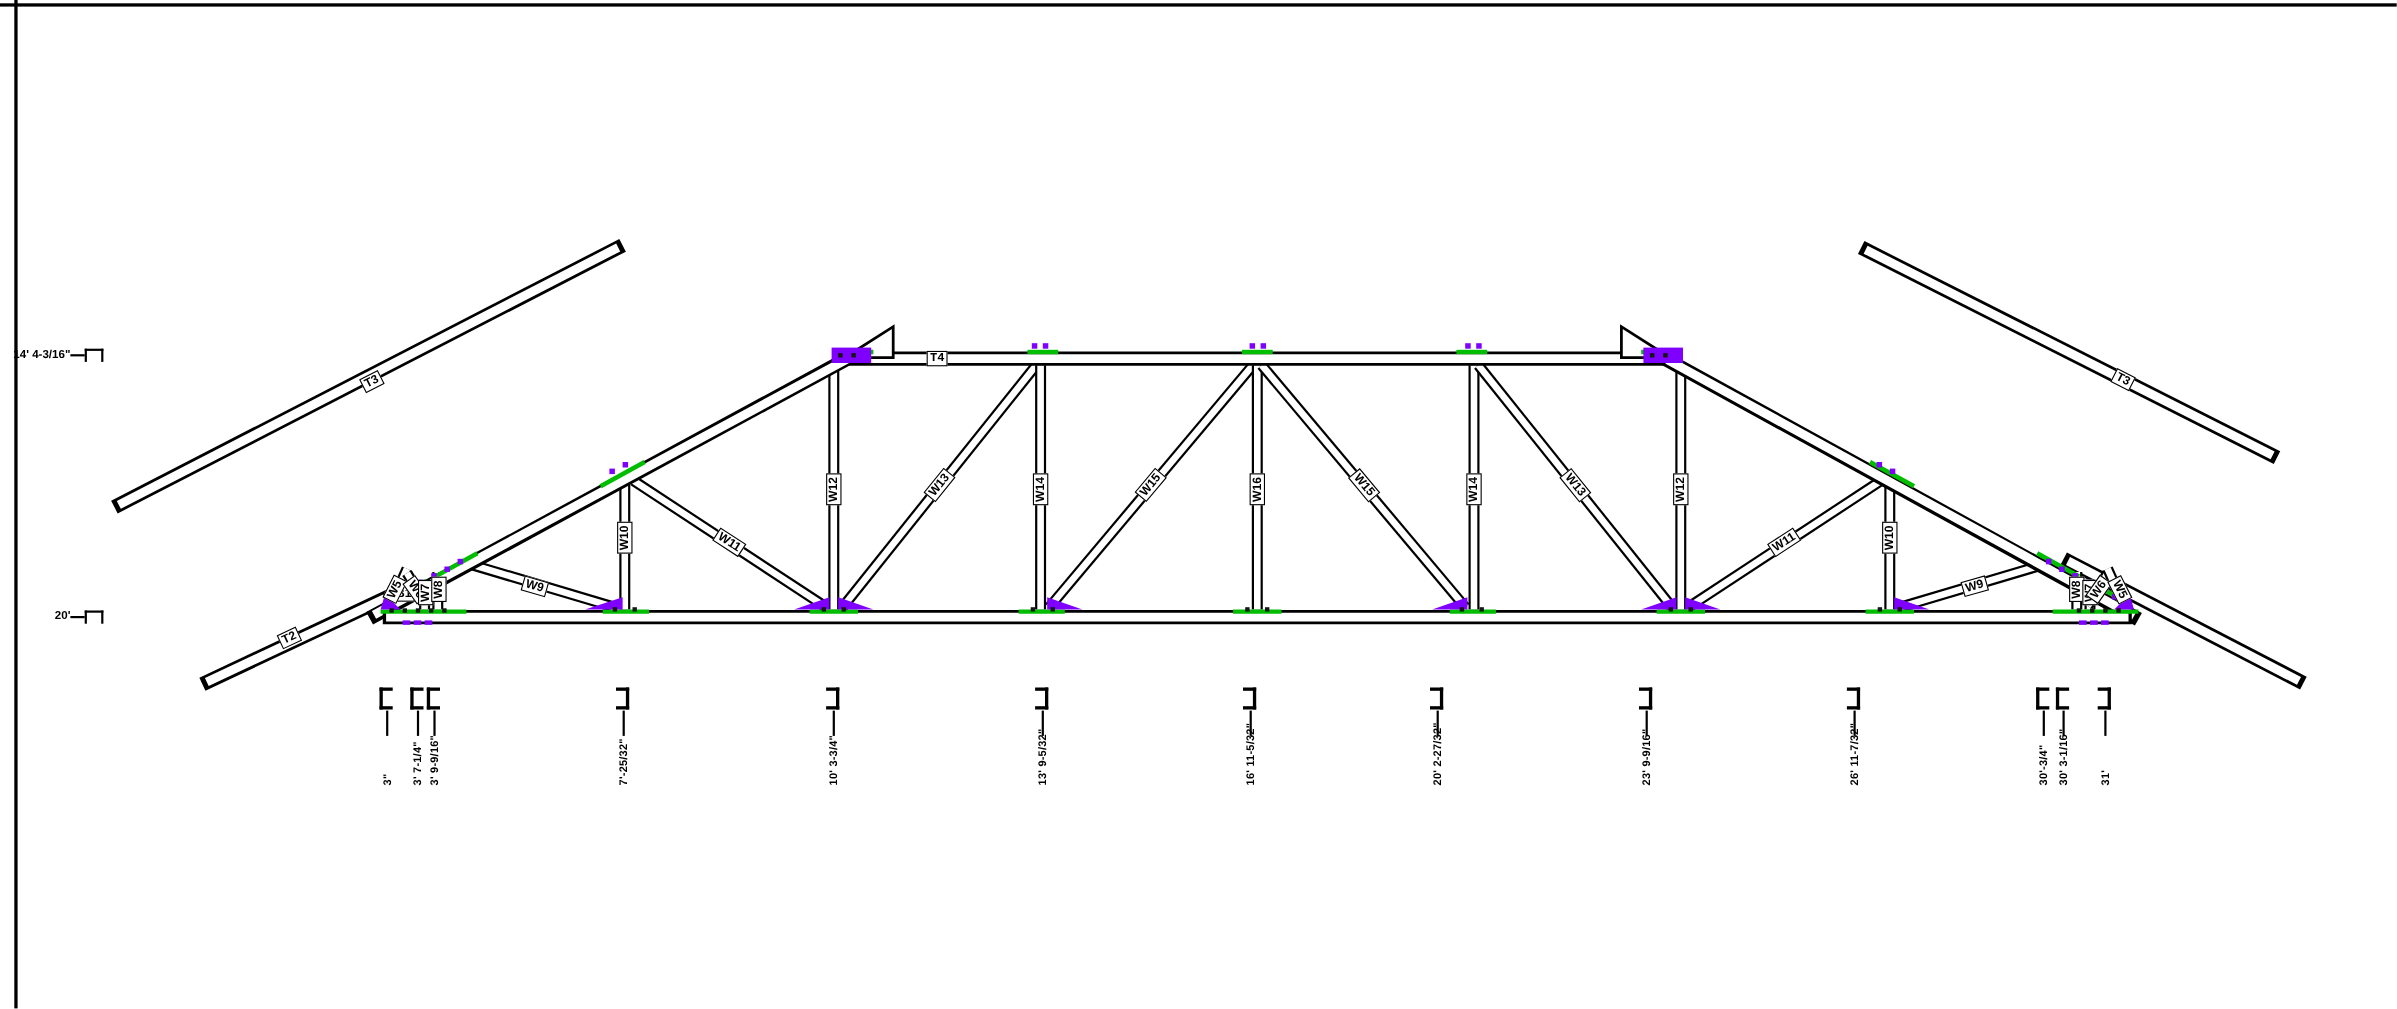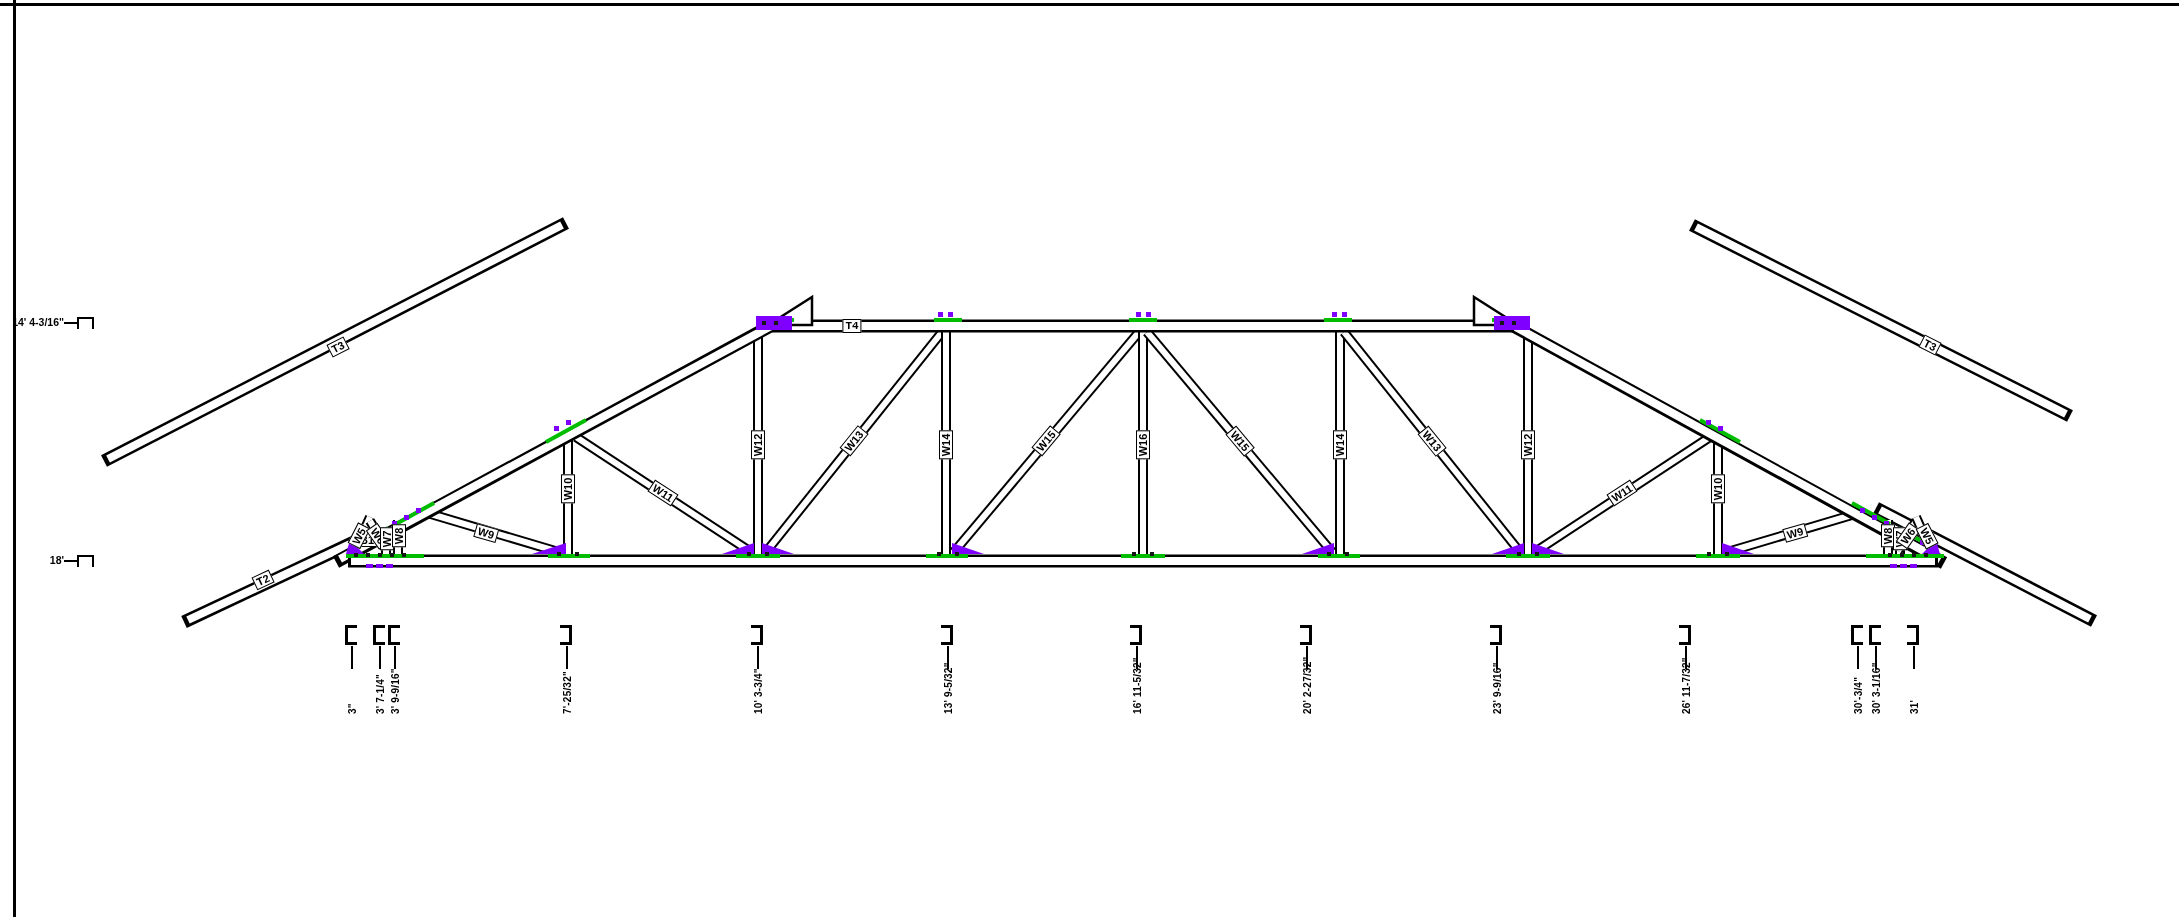--- a/index.html
+++ b/index.html
@@ -317,21 +317,21 @@
   <div class="mlabel" style="left:1900px;top:539px;transform:translate(-50%,-50%) rotate(-90deg);">W7</div>
   <div class="mlabel" style="left:1908px;top:536px;transform:translate(-50%,-50%) rotate(-55deg);">W6</div>
   <div class="mlabel" style="left:1927px;top:536px;transform:translate(-50%,-50%) rotate(63deg);">W5</div>
 
   <div class="hdim" style="left:2px;top:316px;">
     <div class="htxt">14' 4-3/16"</div>
     <div class="hdash"></div>
     <div class="hbrk"></div>
   </div>
   <div class="hdim" style="left:2px;top:554px;">
-    <div class="htxt">18'</div>
+    <div class="htxt">20'</div>
     <div class="hdash"></div>
     <div class="hbrk"></div>
   </div>
 
   <div class="bdim" style="left:352px;">
     <div class="brk or"></div>
     <div class="leader"></div>
     <div class="btxt">3"</div>
   </div>
   <div class="bdim" style="left:380px;">

